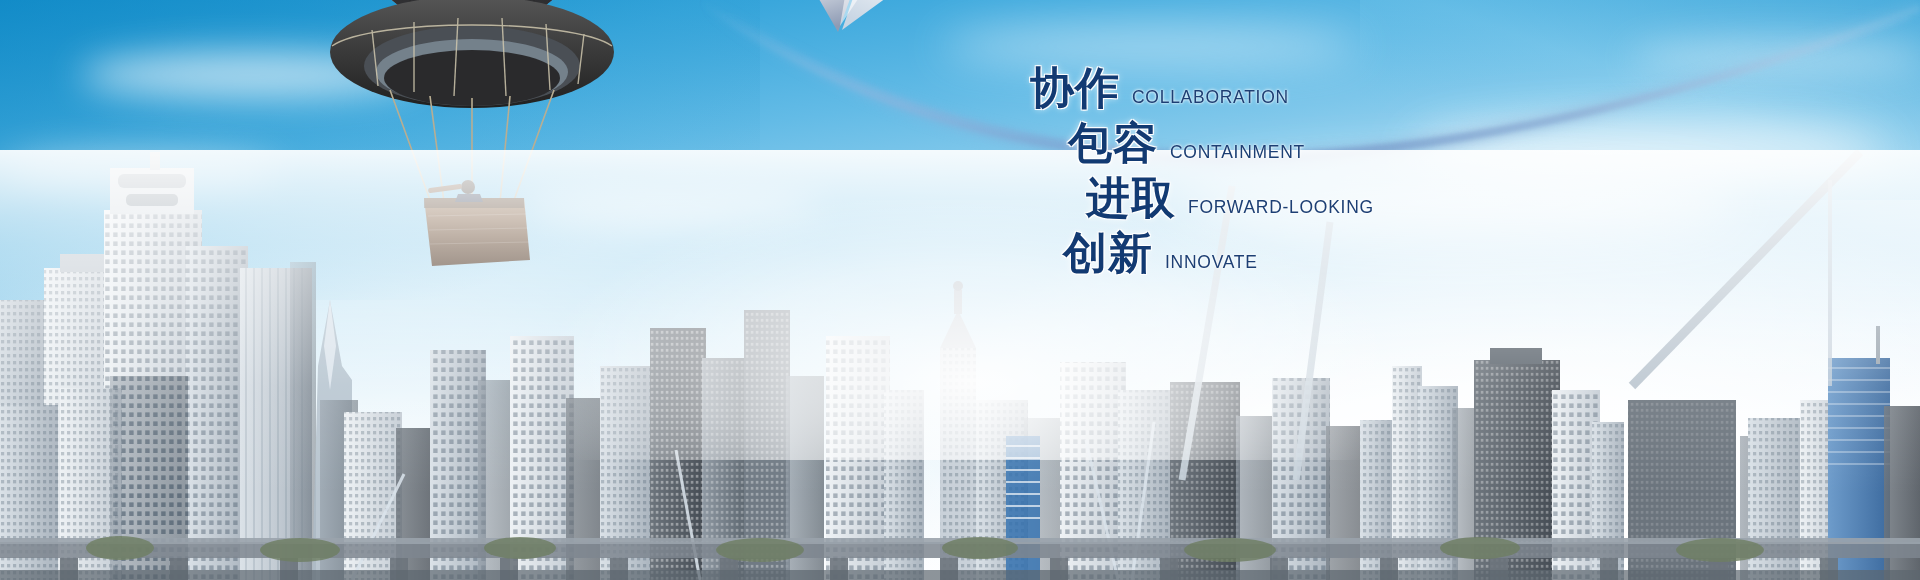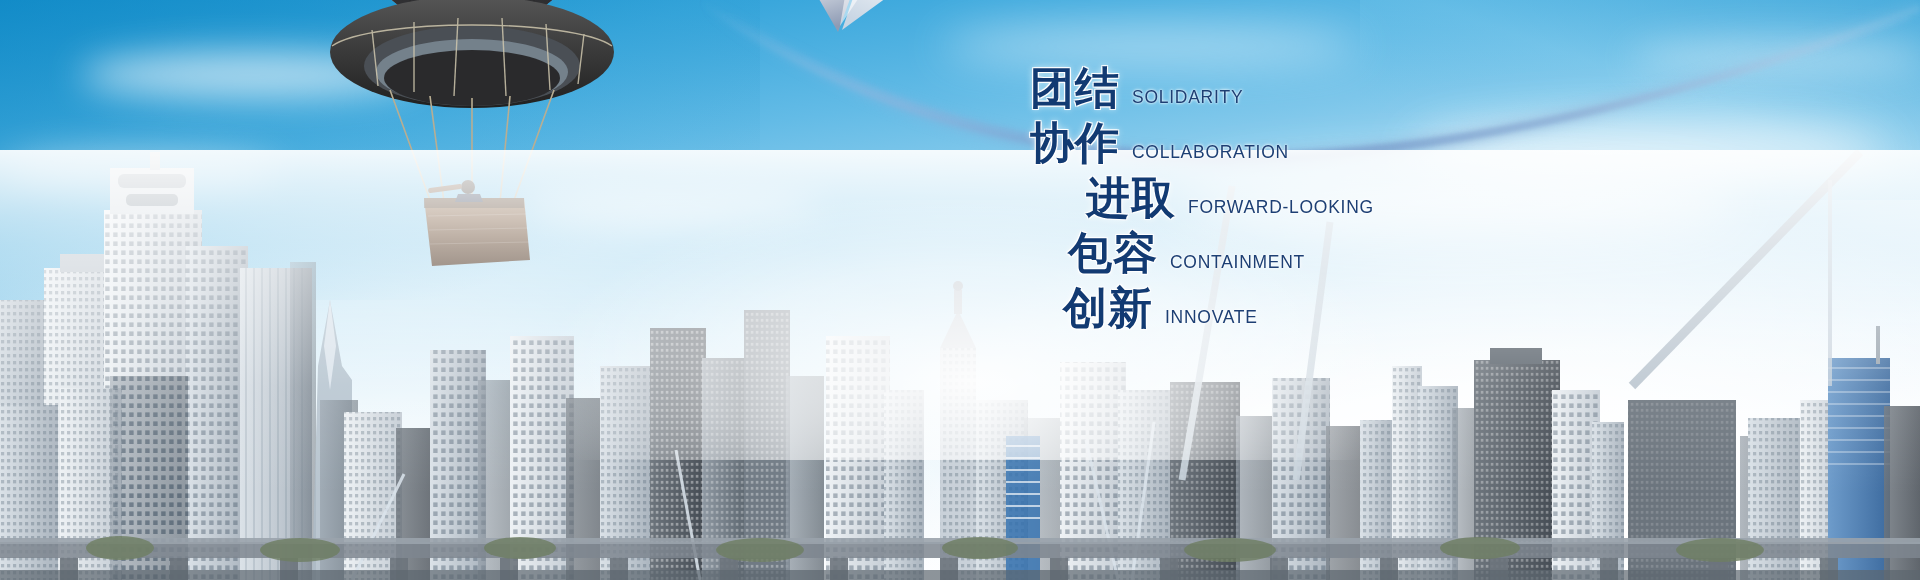--- a/index.html
+++ b/index.html
@@ -496,40 +496,36 @@
       </g>
       <rect x="0" y="420" width="1920" height="10" fill="#5d666f" opacity="0.7"></rect>
     </g>
   </svg>
 
   <div class="haze"></div>
   <div class="haze2"></div>
 
   <div class="slogan">
 
-    <div class="line l0">
-      <span class="cn">团结</span>
-      <span class="en">SOLIDARITY</span>
-    </div>
 
     <div class="line l1">
       <span class="cn">协作</span>
       <span class="en">COLLABORATION</span>
     </div>
 
+    <div class="line l2">
+      <span class="cn">包容</span>
+      <span class="en">CONTAINMENT</span>
+    </div>
+
     <div class="line l3">
       <span class="cn">进取</span>
       <span class="en">FORWARD-LOOKING</span>
     </div>
 
-    <div class="line l2">
-      <span class="cn">包容</span>
-      <span class="en">CONTAINMENT</span>
-    </div>
-
     <div class="line l4">
       <span class="cn">创新</span>
       <span class="en">INNOVATE</span>
     </div>
 
   </div>
 
 </div>
 
 </body></html>

